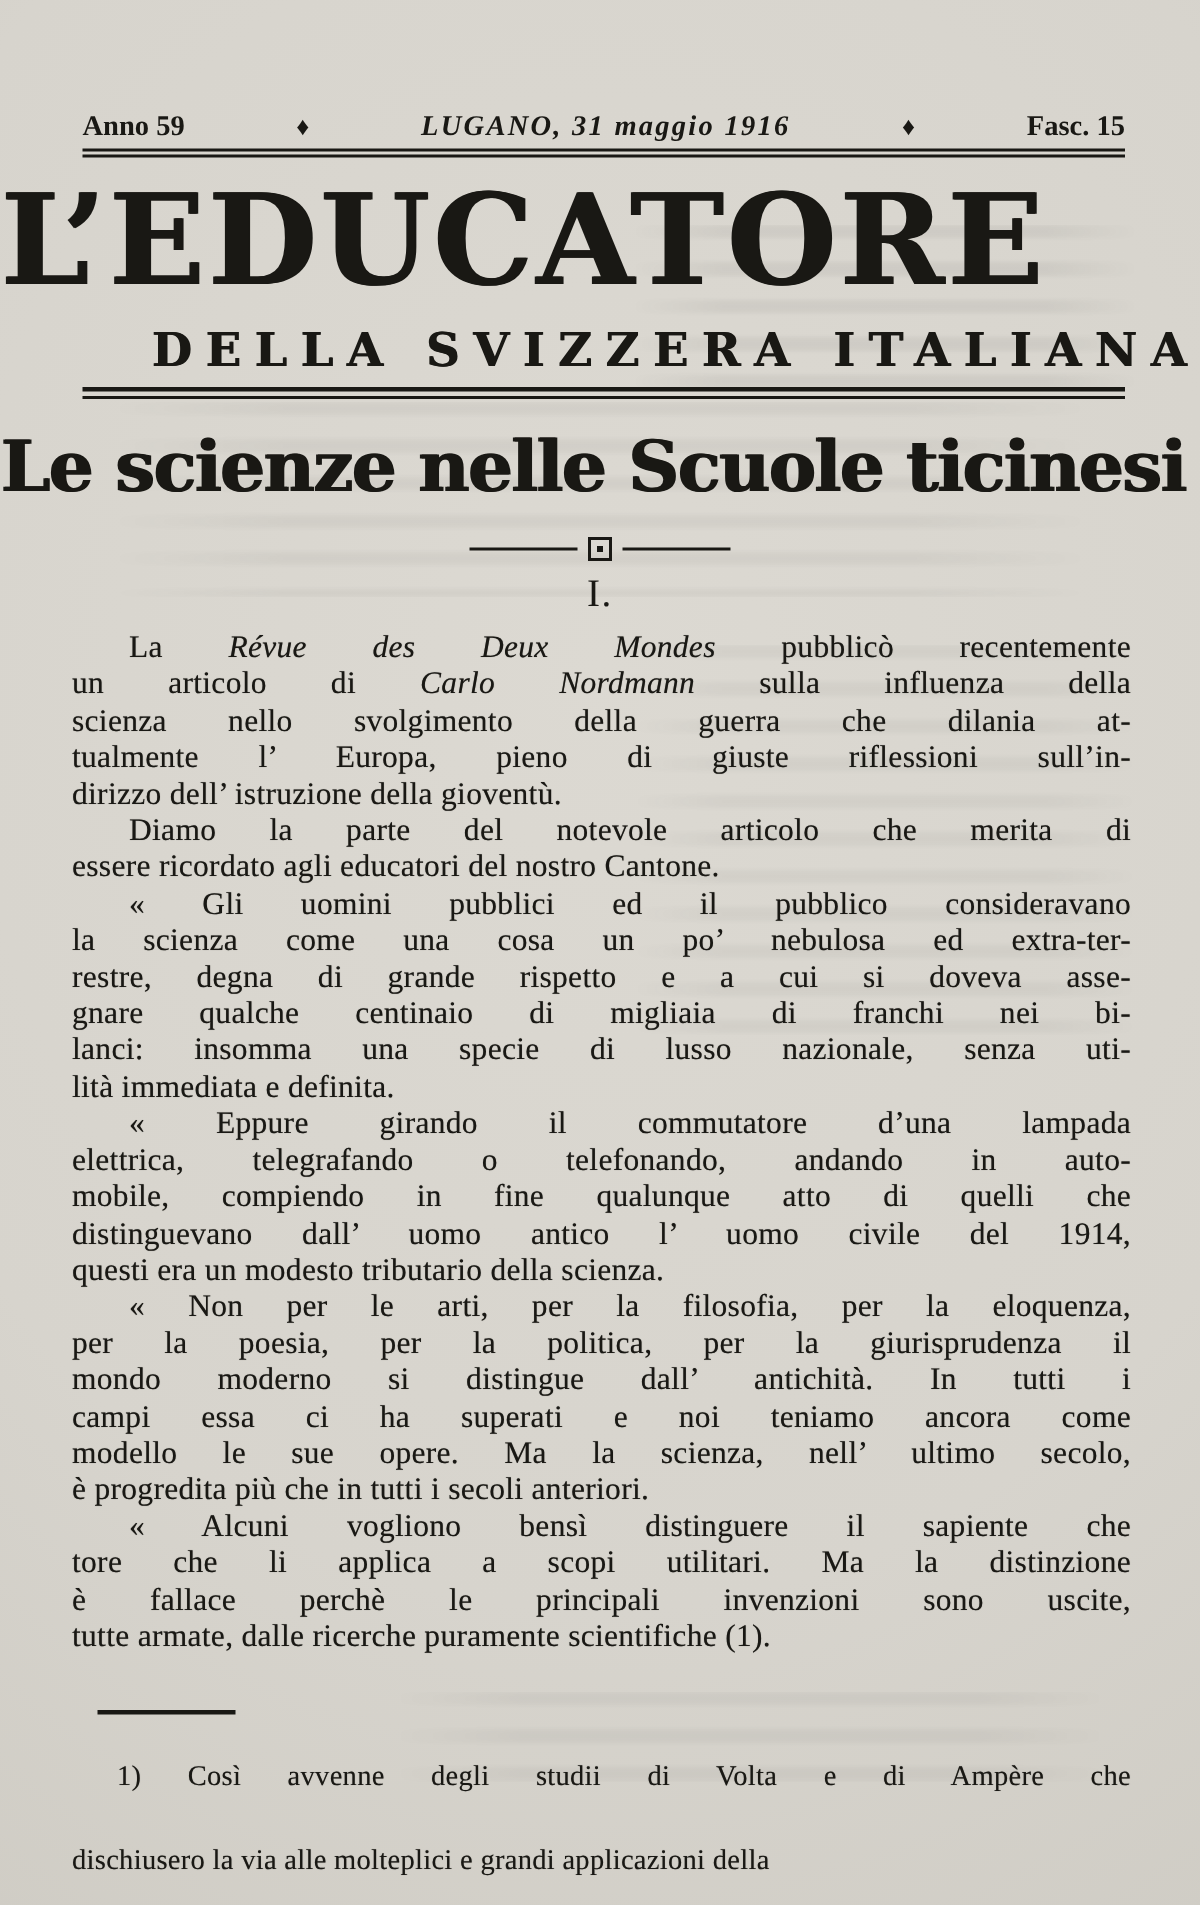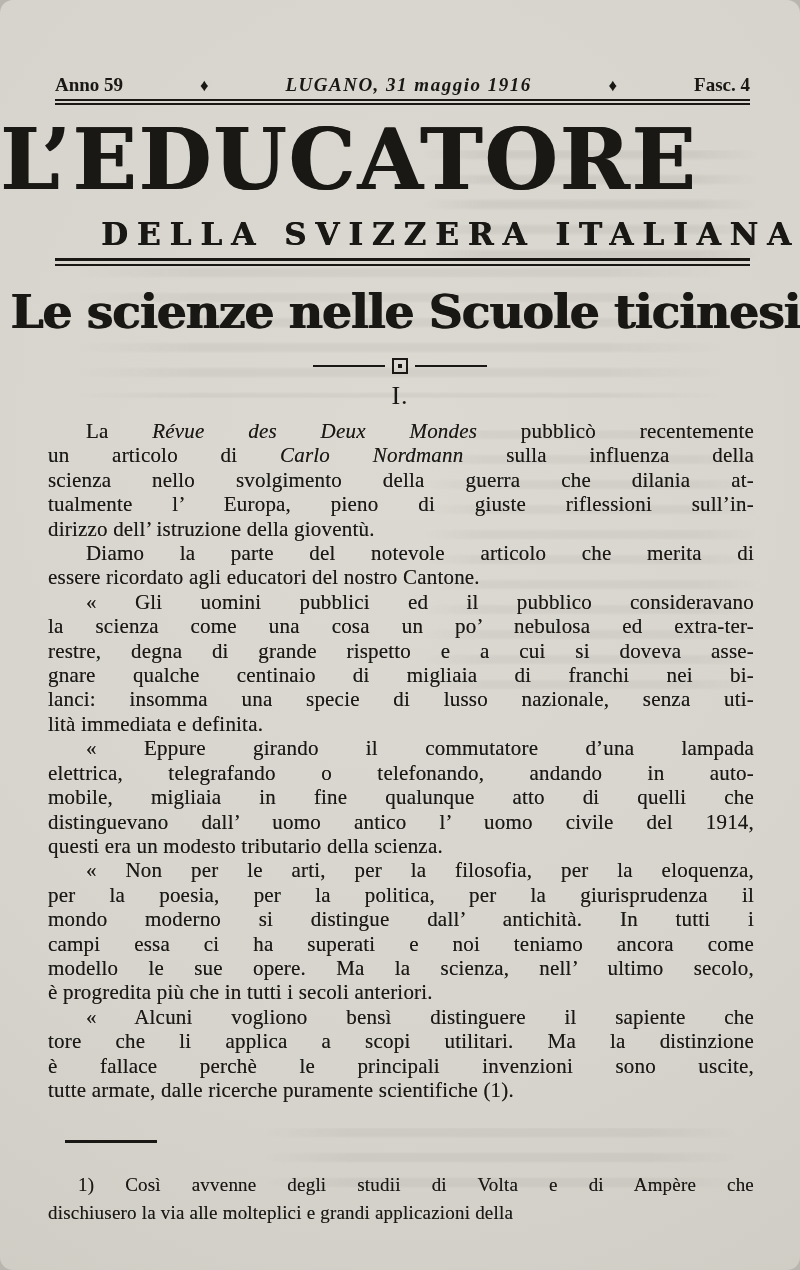--- a/index.html
+++ b/index.html
@@ -6,21 +6,20 @@
   body{
     width:800px;height:1270px;overflow:hidden;
     font-family:"Liberation Serif","DejaVu Serif",serif;
     background:#b9b6af;
   }
   .page{
     position:relative;width:800px;height:1270px;
     background:
       radial-gradient(ellipse 120% 90% at 50% 35%, #dcd9d2 0%, #d7d4cd 55%, #ccc9c1 100%);
     color:#191814;
-    border-radius:13px;
   }
   
   .ghost{
     position:absolute;opacity:.055;filter:blur(1.3px);pointer-events:none;
     background:repeating-linear-gradient(to bottom,#2a2a2a 0 9px,transparent 9px 25px);
     -webkit-mask-image:linear-gradient(to right,transparent,black 18%,black 82%,transparent);
             mask-image:linear-gradient(to right,transparent,black 18%,black 82%,transparent);
   }
   .g1{left:420px;top:150px;width:340px;height:110px;}
   .g2{left:70px;top:268px;width:660px;height:130px;opacity:.045;}
@@ -54,21 +53,21 @@
     white-space:nowrap;text-shadow:.6px 0 0 currentColor;
   }
   .rule-b{
     position:absolute;top:258px;left:55px;right:50px;height:8px;
     border-top:3px solid #191814;border-bottom:2px solid #191814;box-sizing:border-box;
   }
 
   
   .article-title{
     position:absolute;top:286px;left:0;width:100%;
-    text-align:right;font-family:"DejaVu Serif","Liberation Serif",serif;
+    text-align:left;font-family:"DejaVu Serif","Liberation Serif",serif;
     font-size:47px;font-weight:bold;letter-spacing:-1px;line-height:1.1;
     white-space:nowrap;text-shadow:1.2px 0 0 currentColor;
   }
   .ornament{
     position:absolute;top:358px;left:0;width:100%;
     display:flex;justify-content:center;align-items:center;gap:7px;
   }
   .orn-line{width:72px;height:2px;background:#191814;}
   .orn-box{
     width:12px;height:12px;border:2px solid #191814;
@@ -93,38 +92,38 @@
 
   
   .footnote-rule{position:absolute;top:1140px;left:65px;width:92px;height:3px;background:#191814;}
   .footnote{
     position:absolute;top:1151px;left:48px;width:706px;
     font-size:19px;line-height:28px;letter-spacing:.2px;
     text-shadow:0 0 .5px rgba(20,20,15,.5);
   }
   .fn-line{text-align:justify;text-align-last:justify;}
   .fn-line.fl-first{text-indent:30px;margin-top:20px;}
-  .fn-line.fl-last{text-align-last:left;}
+  .fn-line.fl-last{text-align-last:left;margin-top:28px;}
 </style>
 </head>
 <body>
 
 <div class="page">
 
   <div class="ghost g1"></div>
   <div class="ghost g2"></div>
   <div class="ghost g3"></div>
   <div class="ghost g4"></div>
 
   <div class="header-row">
     <span>Anno 59</span>
     <span class="diamond">♦</span>
     <span class="hdr-center">LUGANO, 31 maggio 1916</span>
     <span class="diamond">♦</span>
-    <span>Fasc. 4</span>
+    <span>Fasc. 15</span>
   </div>
   <div class="rule-a"></div>
 
   <div class="masthead-title">L’EDUCATORE</div>
   <div class="masthead-sub">DELLA SVIZZERA ITALIANA</div>
   <div class="rule-b"></div>
 
   <div class="article-title">Le scienze nelle Scuole ticinesi</div>
   <div class="ornament">
     <span class="orn-line"></span>
@@ -151,21 +150,21 @@
         <div class="bl bl-first"><span>« Gli uomini pubblici ed il pubblico consideravano</span></div>
         <div class="bl"><span>la scienza come una cosa un po’ nebulosa ed extra-ter-</span></div>
         <div class="bl"><span>restre, degna di grande rispetto e a cui si doveva asse-</span></div>
         <div class="bl"><span>gnare qualche centinaio di migliaia di franchi nei bi-</span></div>
         <div class="bl"><span>lanci: insomma una specie di lusso nazionale, senza uti-</span></div>
         <div class="bl bl-last"><span>lità immediata e definita.</span></div>
       </div>
       <div>
         <div class="bl bl-first"><span>« Eppure girando il commutatore d’una lampada</span></div>
         <div class="bl"><span>elettrica, telegrafando o telefonando, andando in auto-</span></div>
-        <div class="bl"><span>mobile, migliaia in fine qualunque atto di quelli che</span></div>
+        <div class="bl"><span>mobile, compiendo in fine qualunque atto di quelli che</span></div>
         <div class="bl"><span>distinguevano dall’ uomo antico l’ uomo civile del 1914,</span></div>
         <div class="bl bl-last"><span>questi era un modesto tributario della scienza.</span></div>
       </div>
       <div>
         <div class="bl bl-first"><span>« Non per le arti, per la filosofia, per la eloquenza,</span></div>
         <div class="bl"><span>per la poesia, per la politica, per la giurisprudenza il</span></div>
         <div class="bl"><span>mondo moderno si distingue dall’ antichità. In tutti i</span></div>
         <div class="bl"><span>campi essa ci ha superati e noi teniamo ancora come</span></div>
         <div class="bl"><span>modello le sue opere. Ma la scienza, nell’ ultimo secolo,</span></div>
         <div class="bl bl-last"><span>è progredita più che in tutti i secoli anteriori.</span></div>

